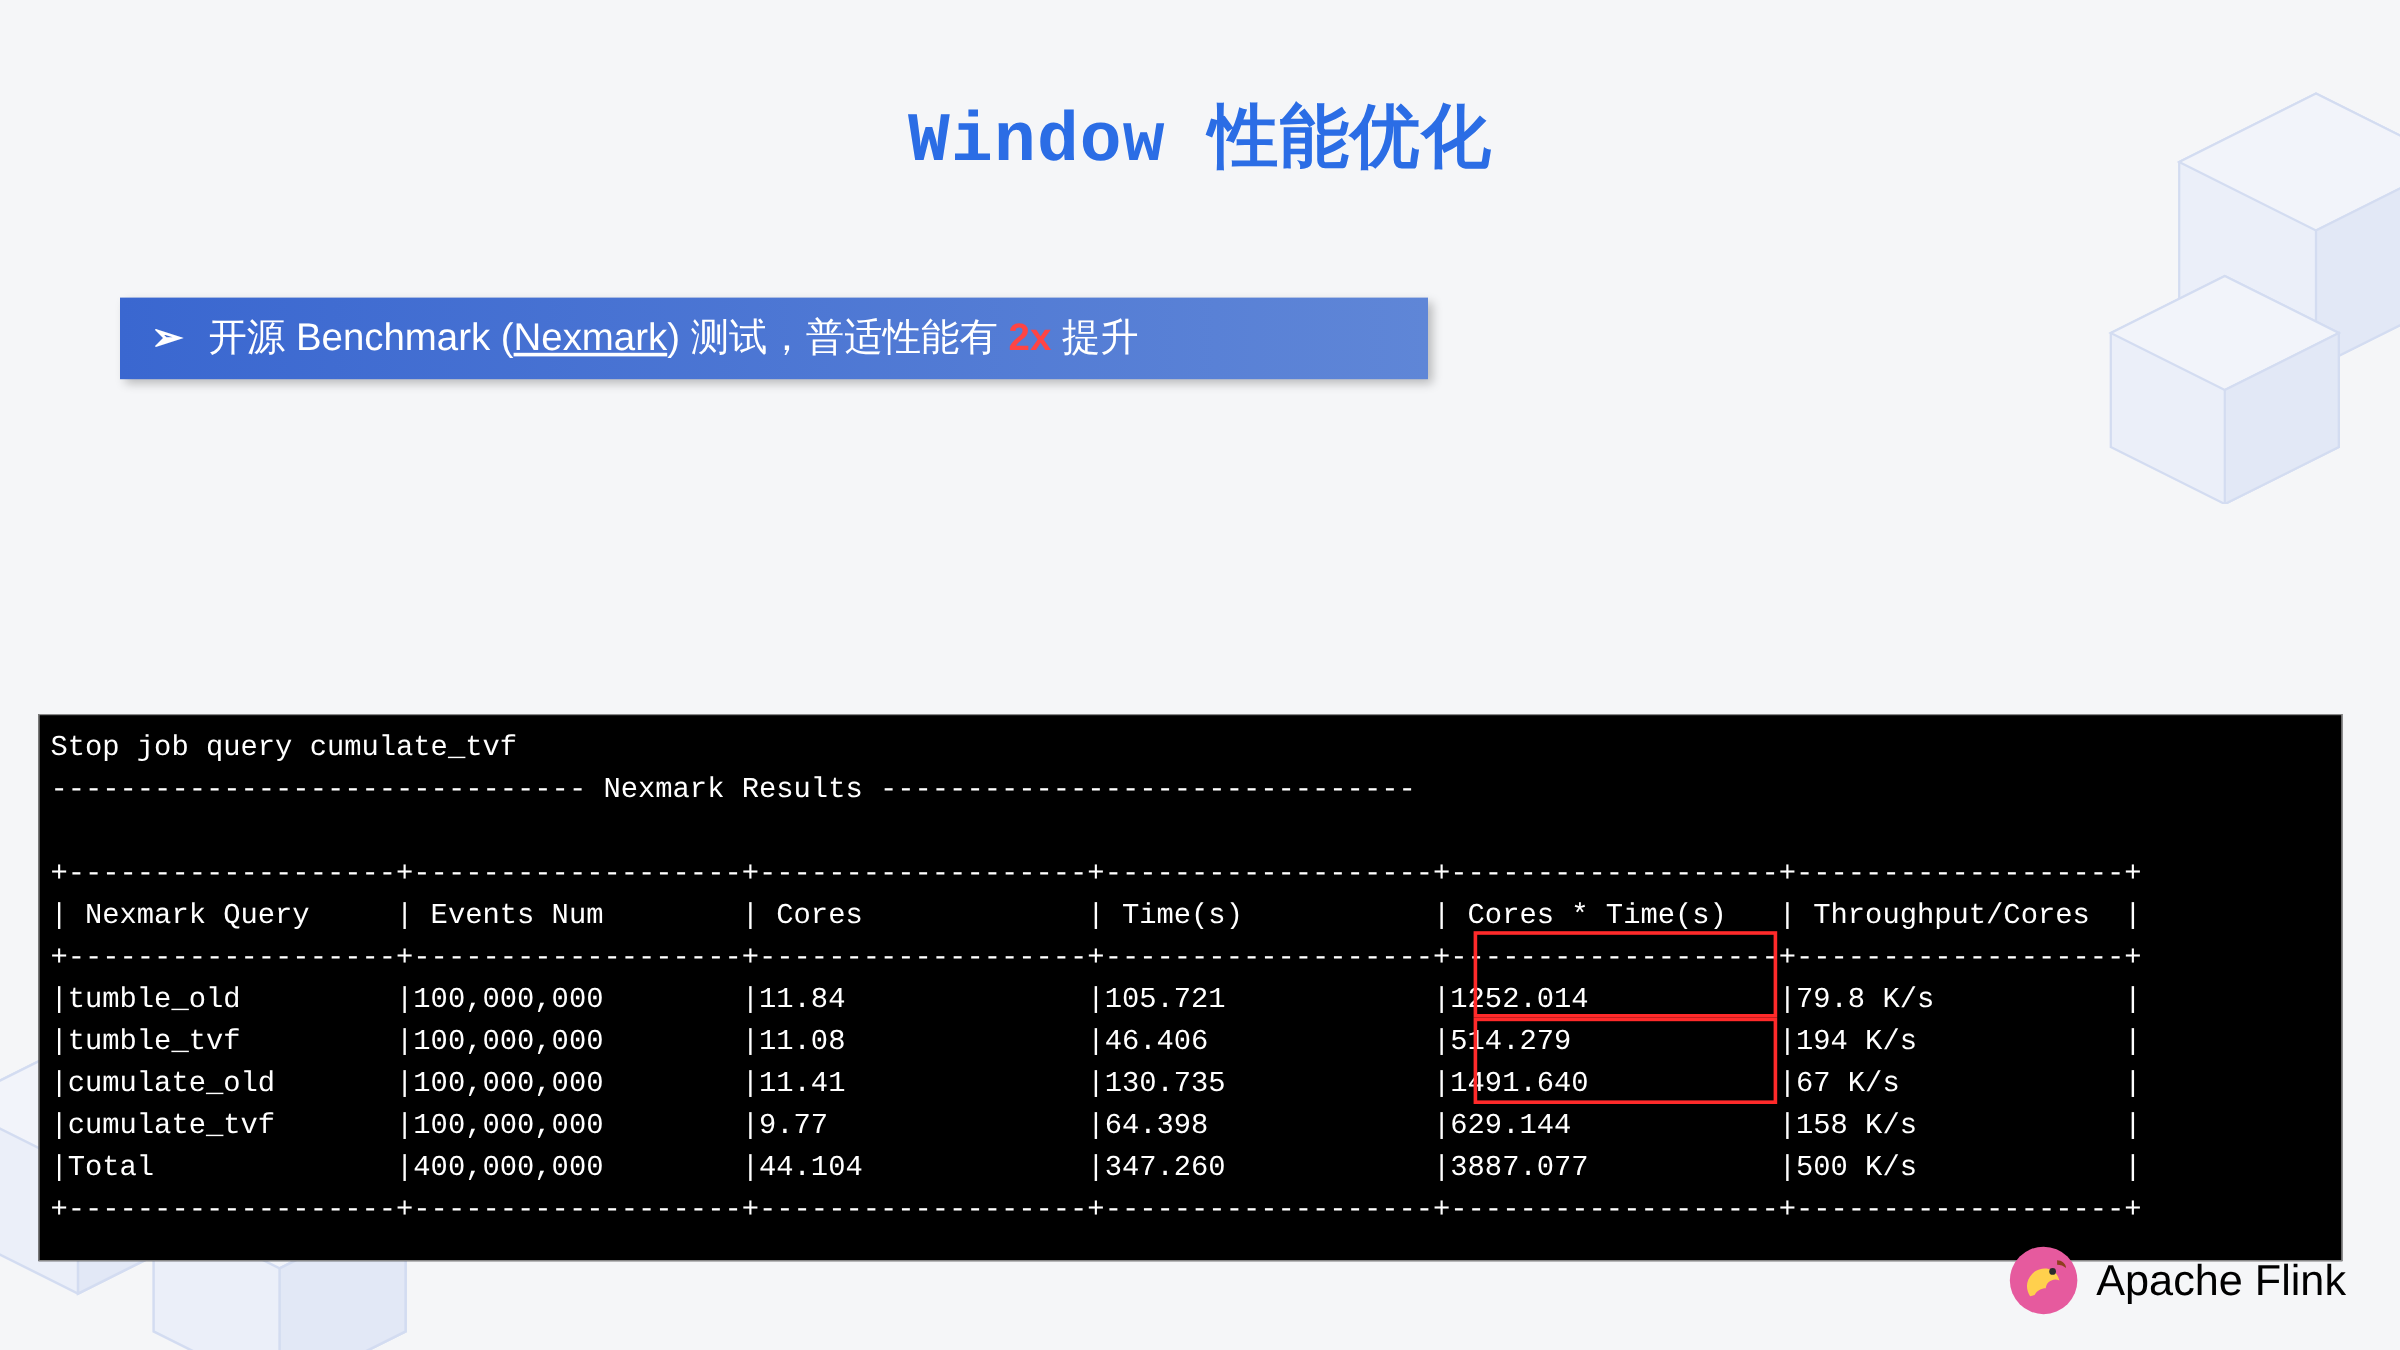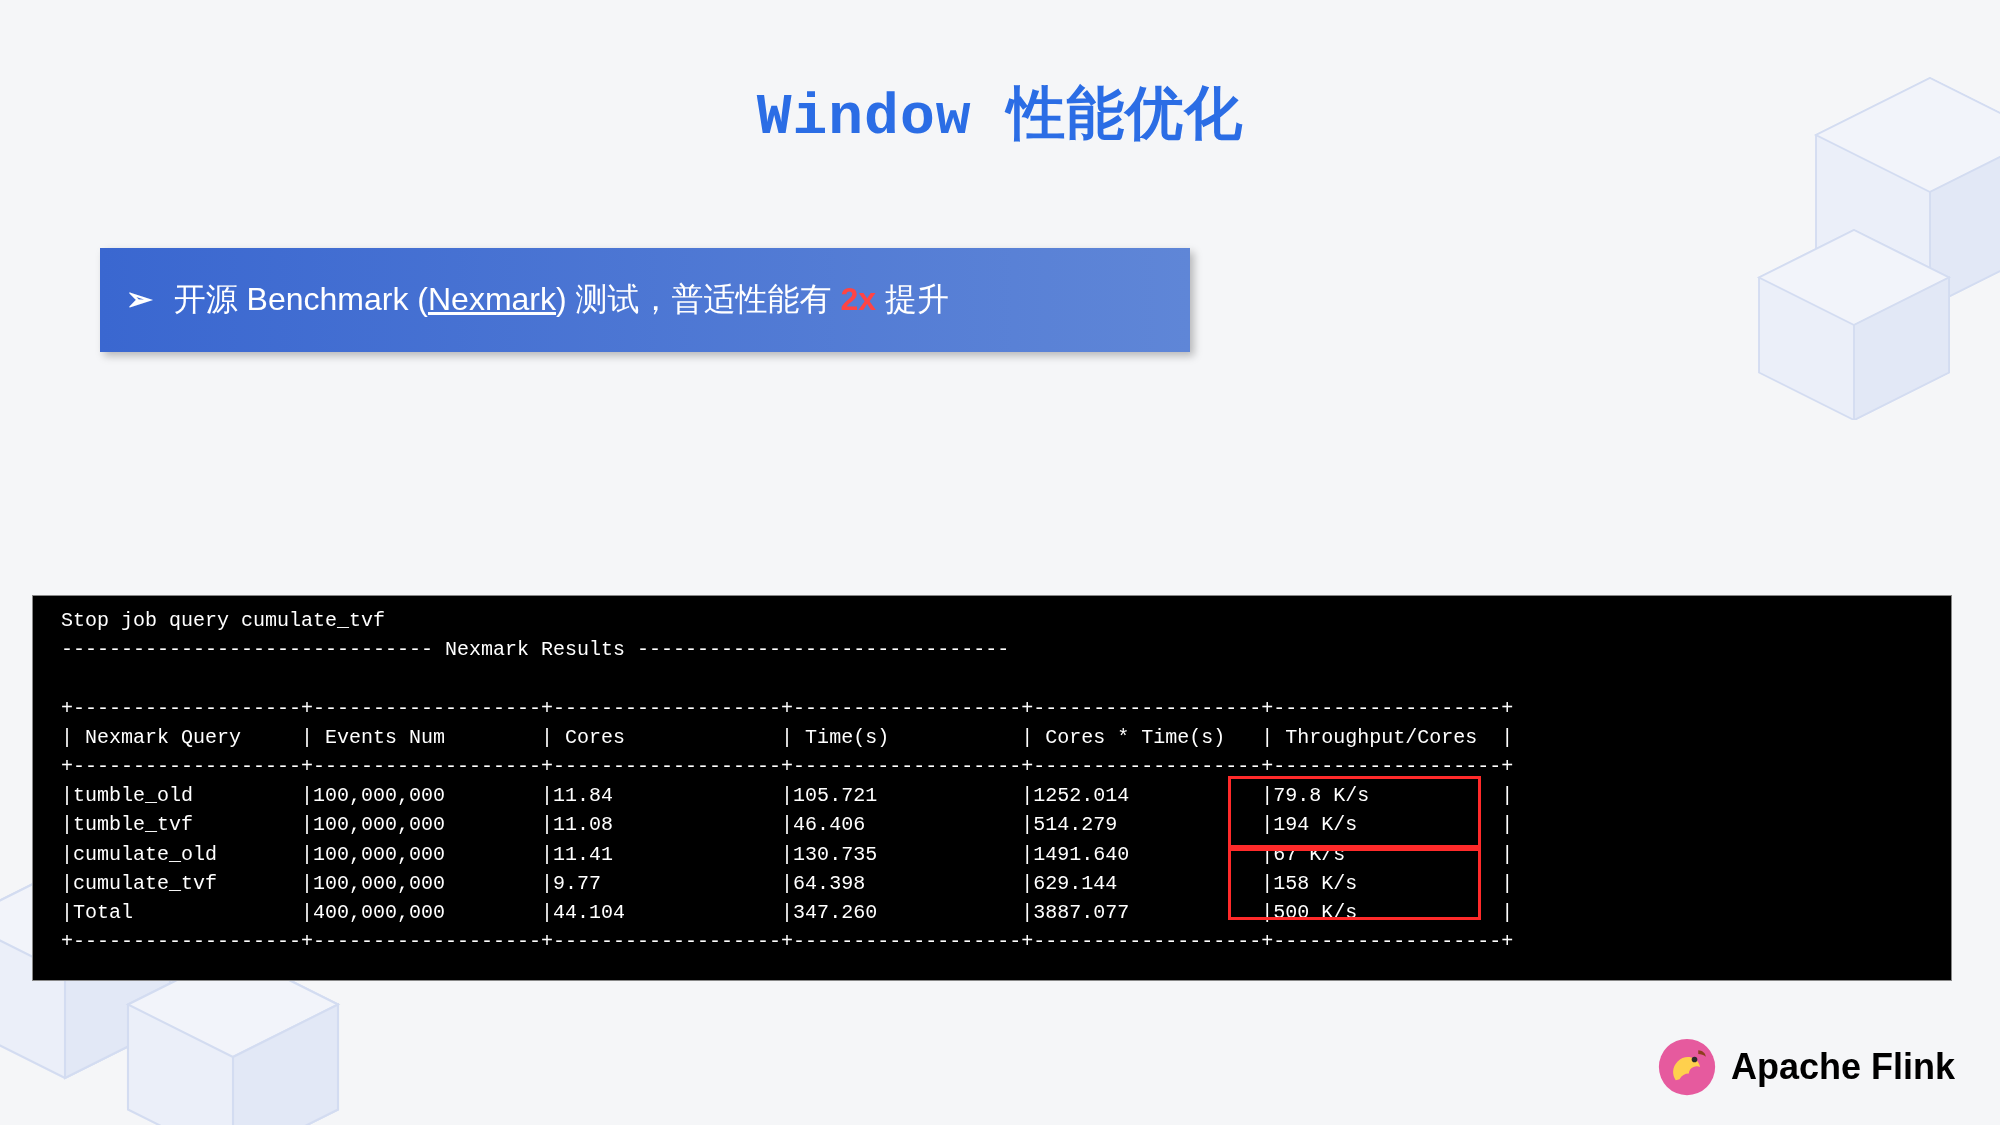--- a/index.html
+++ b/index.html
@@ -38,21 +38,21 @@
     letter-spacing: 1px;
     margin: 0 0 95px 0;
     font-family: Liberation Mono, monospace;
   }
 
   .bullet-box {
     width: 1090px;
     background: linear-gradient(90deg, #3a67d0 0%, #5f86d7 100%);
     color: #ffffff;
     font-size: 32px;
-    padding: 30px 26px;
+    padding: 12px 26px;
     box-shadow: 4px 4px 8px rgba(0,0,0,0.25);
     margin-bottom: 30px;
     box-sizing: border-box;
   }
   .bullet-box .arrow {
     display: inline-block;
     margin-right: 12px;
     font-weight: bold;
   }
   .bullet-box .underline {
@@ -64,23 +64,23 @@
   }
 
   .terminal {
     position: absolute;
     left: 32px;
     top: 595px;
     width: 1920px;
     background: #000000;
     color: #ffffff;
     font-family: "Courier New", monospace;
-    font-size: 20px;
+    font-size: 24px;
     line-height: 1.46;
-    padding: 10px 12px 24px 28px;
+    padding: 10px 12px 24px 9px;
     box-sizing: border-box;
     border: 1px solid #888;
     white-space: pre;
   }
 
   .hl-box {
     position: absolute;
     border: 3px solid #ff2a2a;
     box-sizing: border-box;
   }
@@ -88,21 +88,21 @@
   .footer-logo {
     position: absolute;
     right: 45px;
     bottom: 28px;
     display: flex;
     align-items: center;
     gap: 14px;
   }
   .footer-logo .txt {
     font-size: 36px;
-    font-weight: 700;
+    font-weight: 400;
     color: #000;
   }
   .squirrel {
     width: 60px;
     height: 60px;
   }
 </style>
 </head>
 <body>
 

